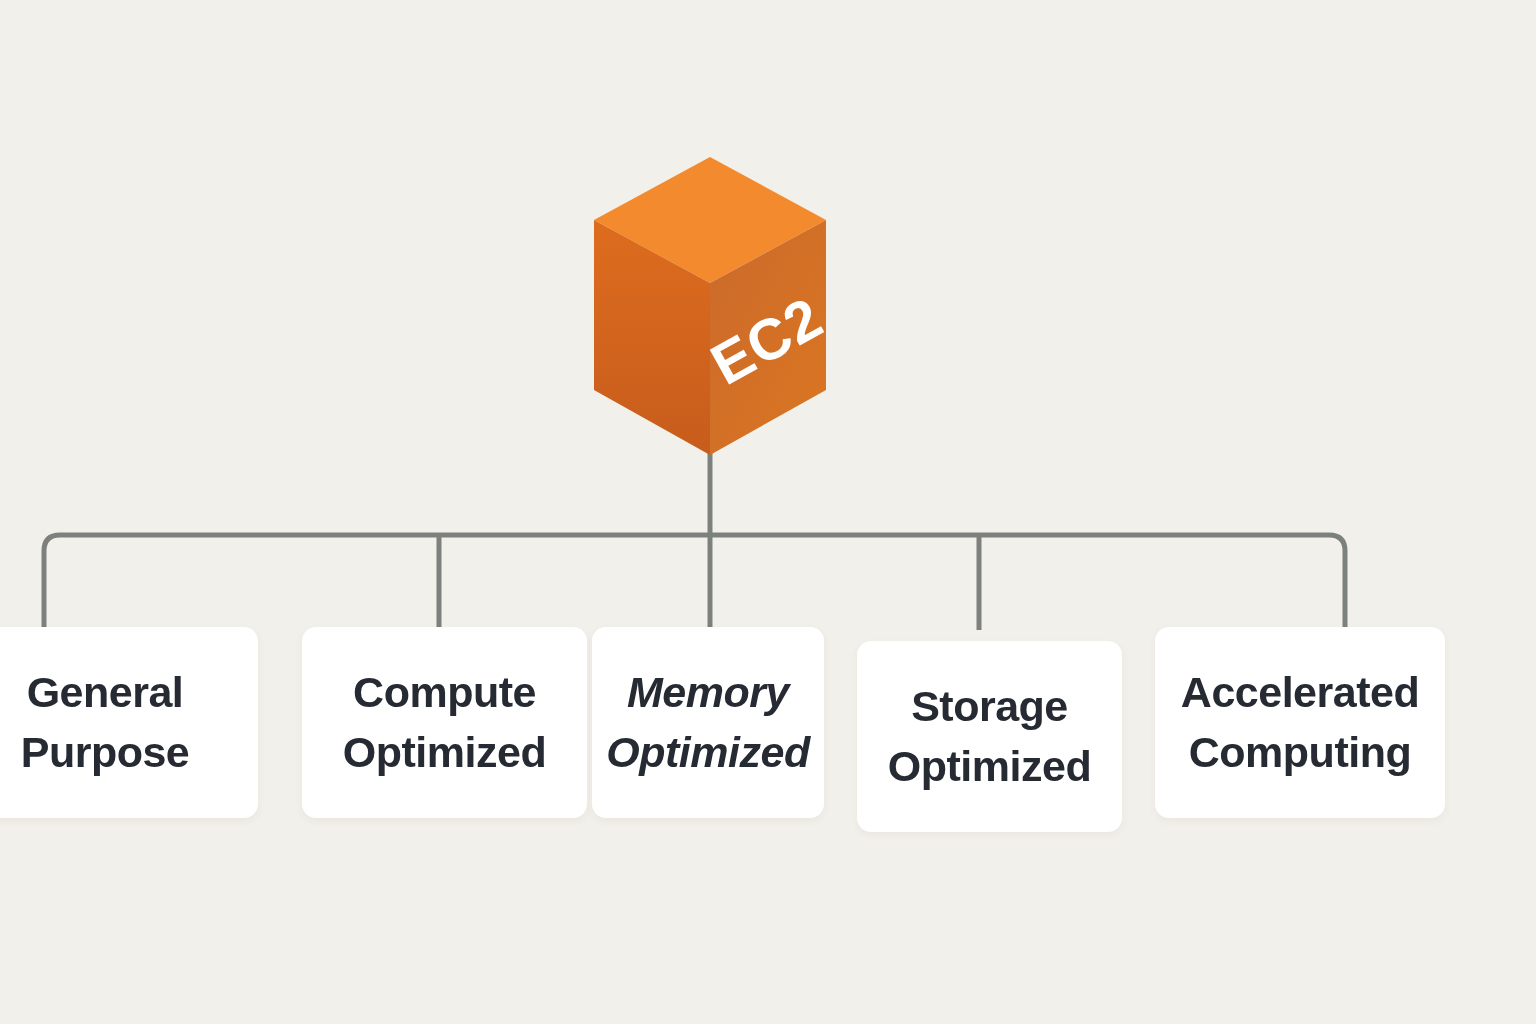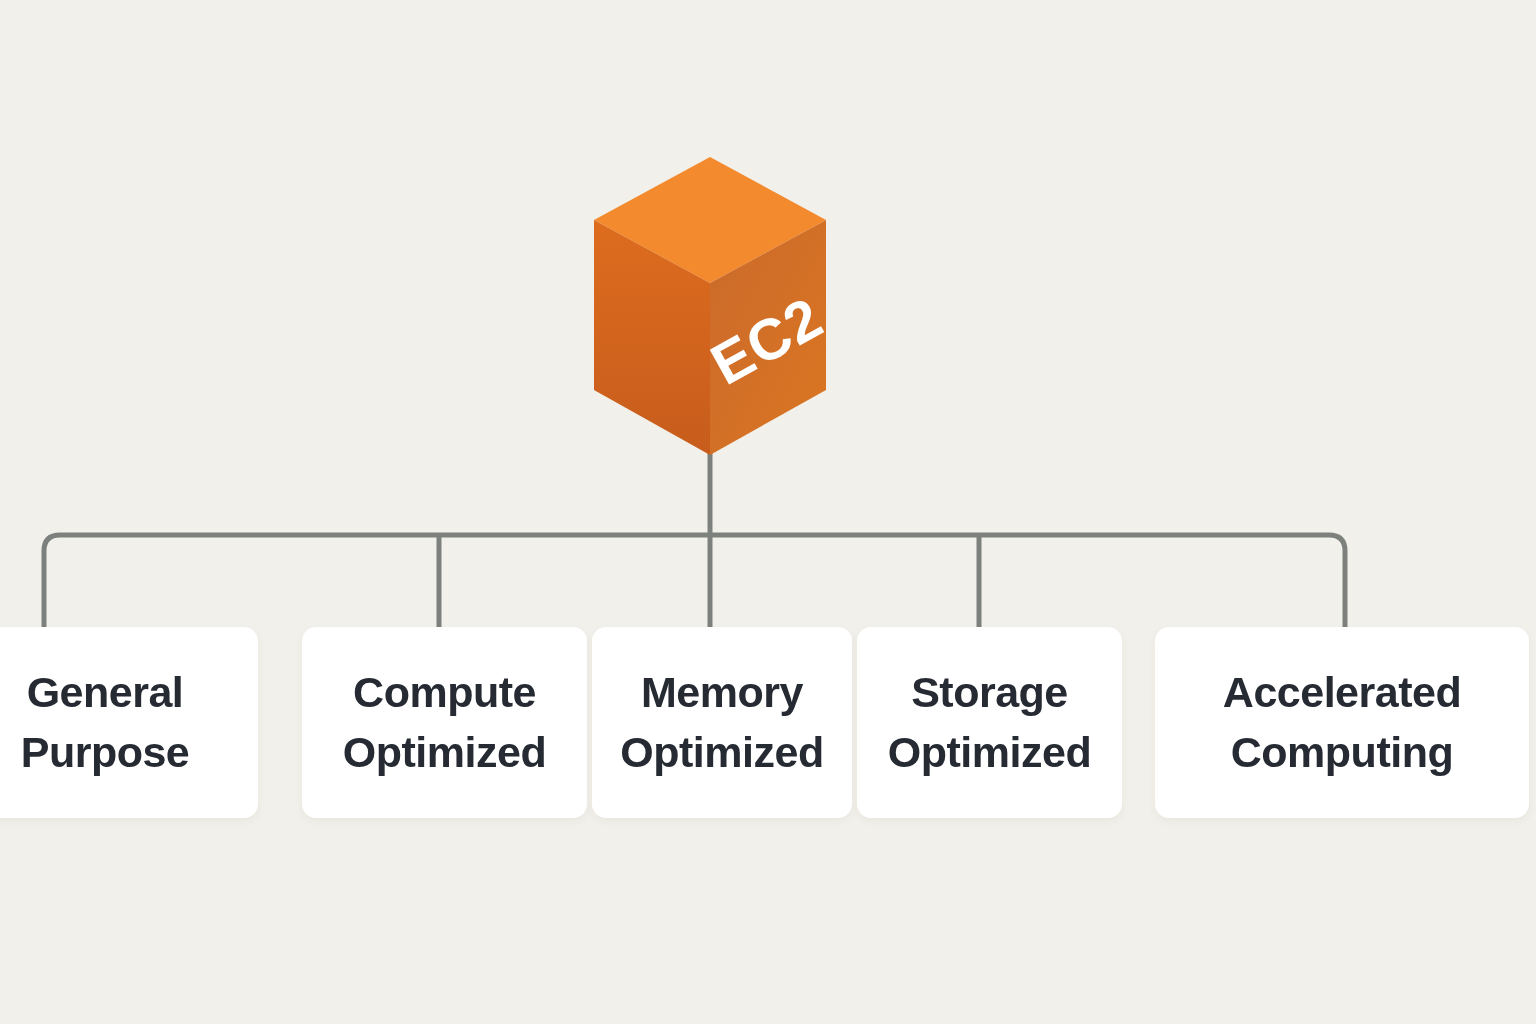--- a/index.html
+++ b/index.html
@@ -34,23 +34,23 @@
     font-size: 43px;
     font-weight: 700;
     letter-spacing: -0.5px;
     line-height: 1.38;
     color: #262B33;
     text-align: center;
     padding: 0 14px;
   }
   .card-1 { left: -48px;  width: 306px; }
   .card-2 { left: 282px;  width: 285px; margin-left: 20px; }
-  .card-3 { left: 592px;  width: 260px; }
-  .card-4 { left: 857px;  width: 265px; }
-  .card-5 { left: 1155px; width: 374px; }
+  .card-3 { left: 592px;  width: 232px; font-style: italic; }
+  .card-4 { left: 857px;  width: 265px; margin-top: 14px; }
+  .card-5 { left: 1155px; width: 290px; }
   .cube-label-text {
     font-family: "Liberation Sans", "DejaVu Sans", sans-serif;
     font-weight: bold;
     font-size: 58px;
     letter-spacing: 1px;
   }
 </style>
 </head>
 <body>
 

